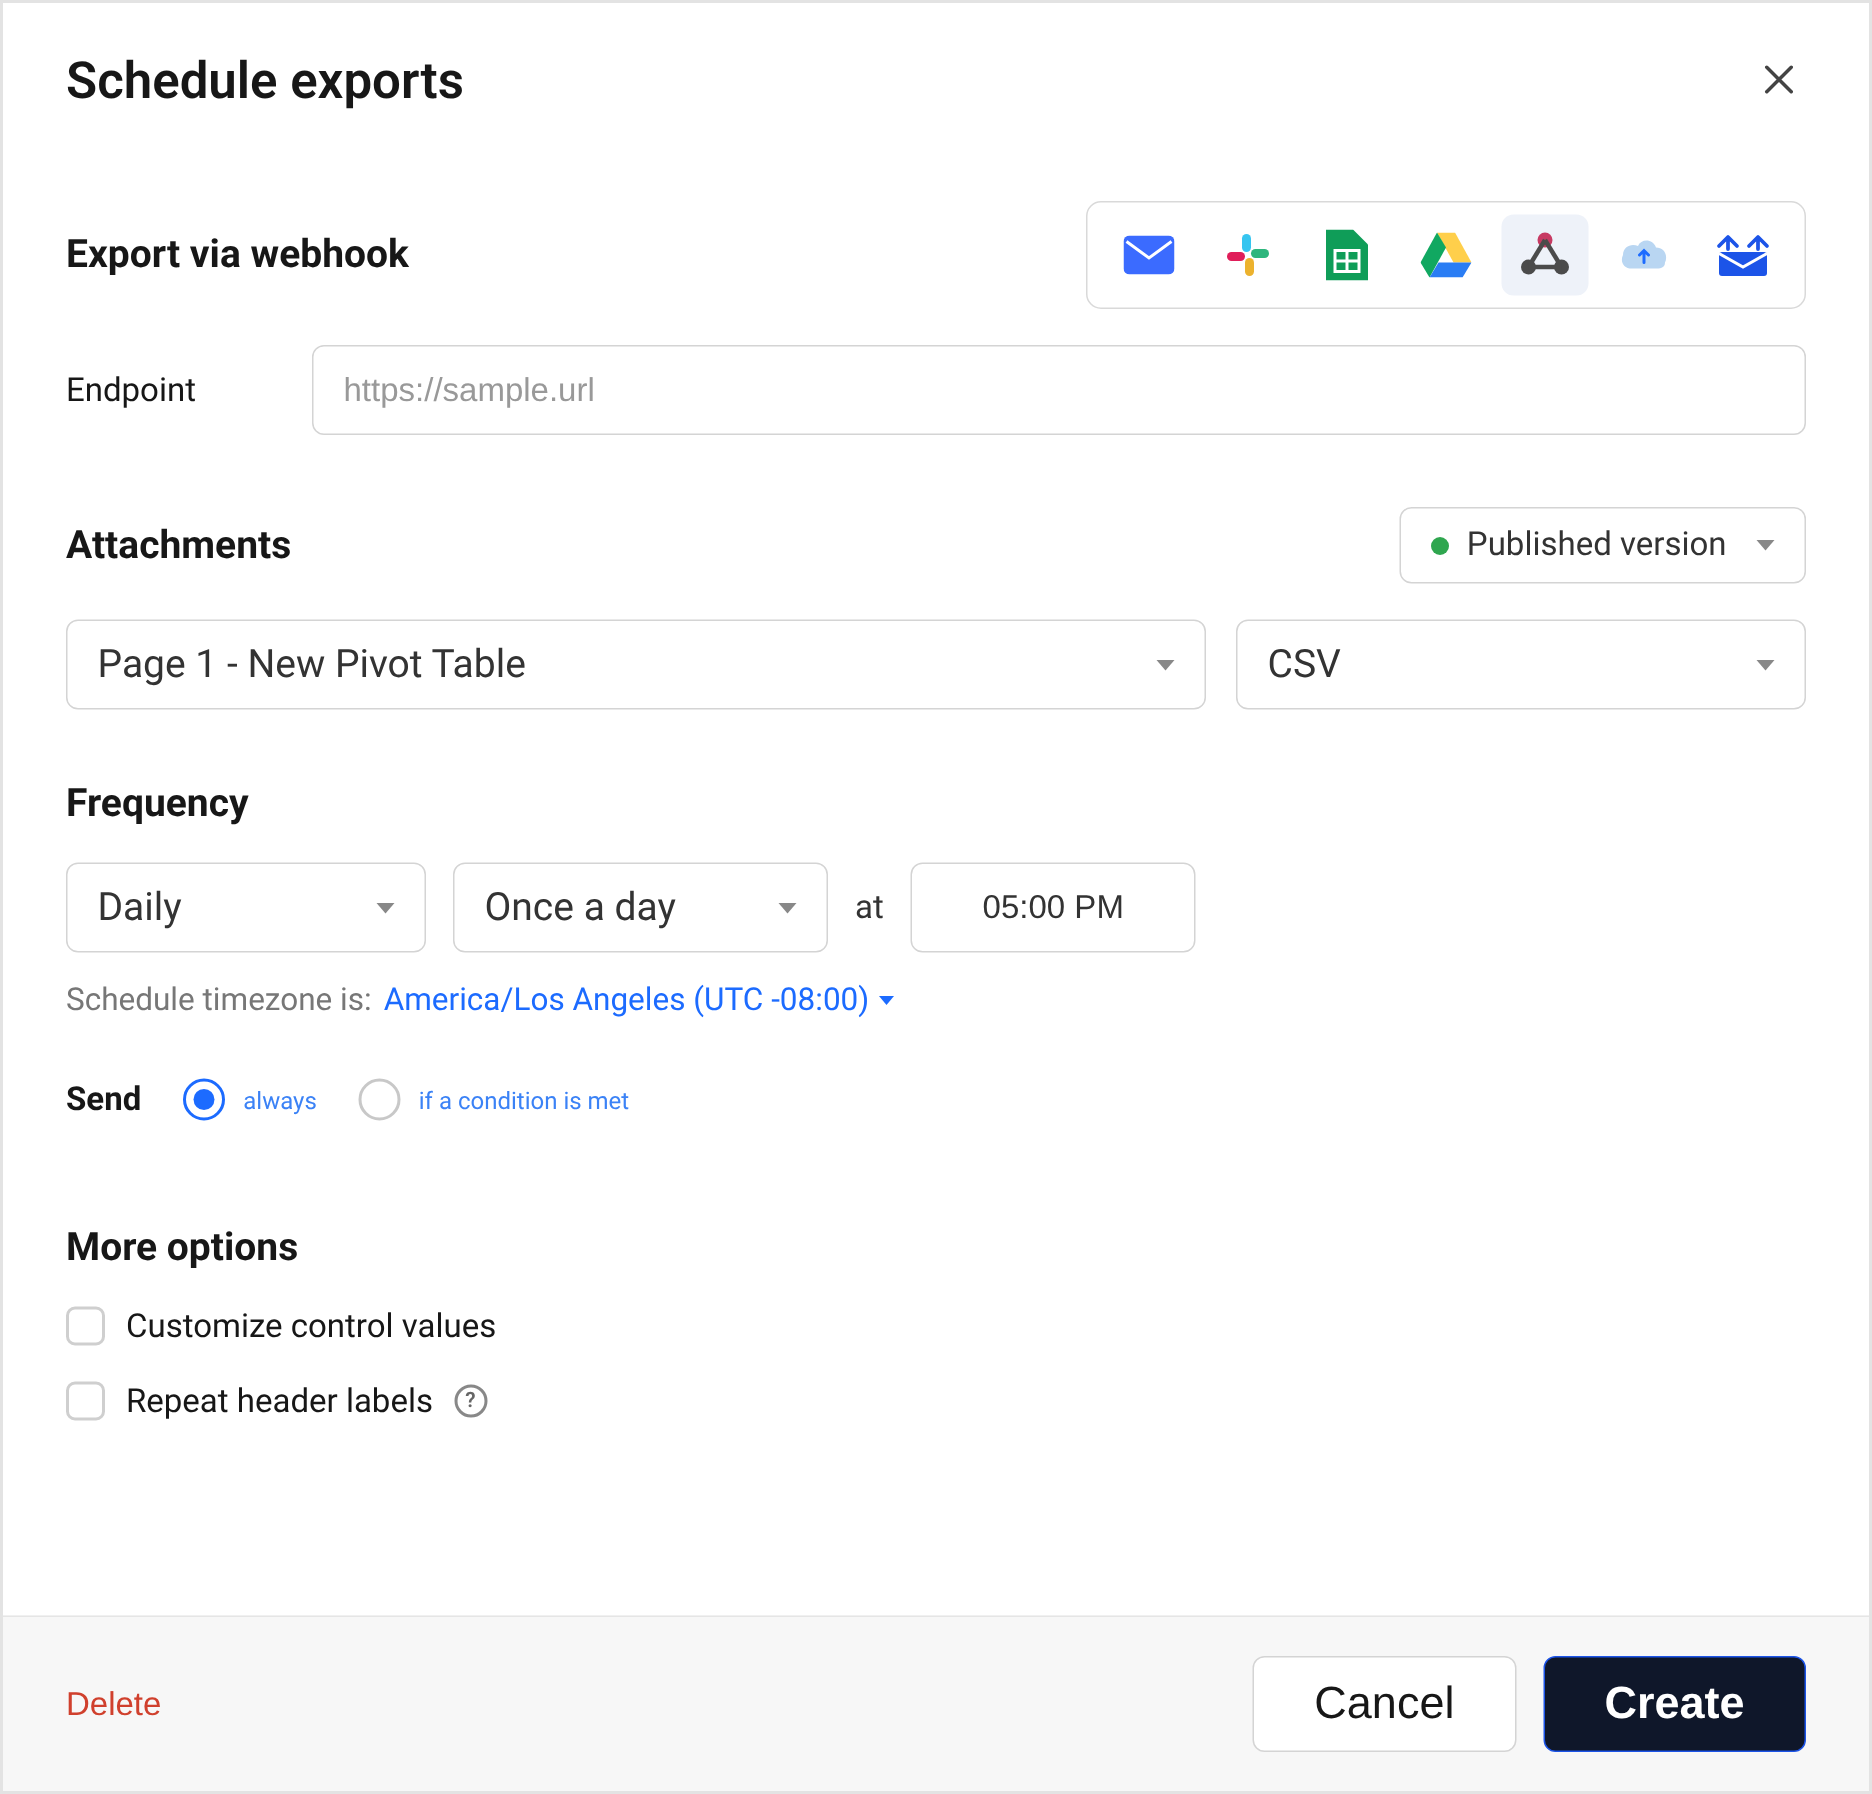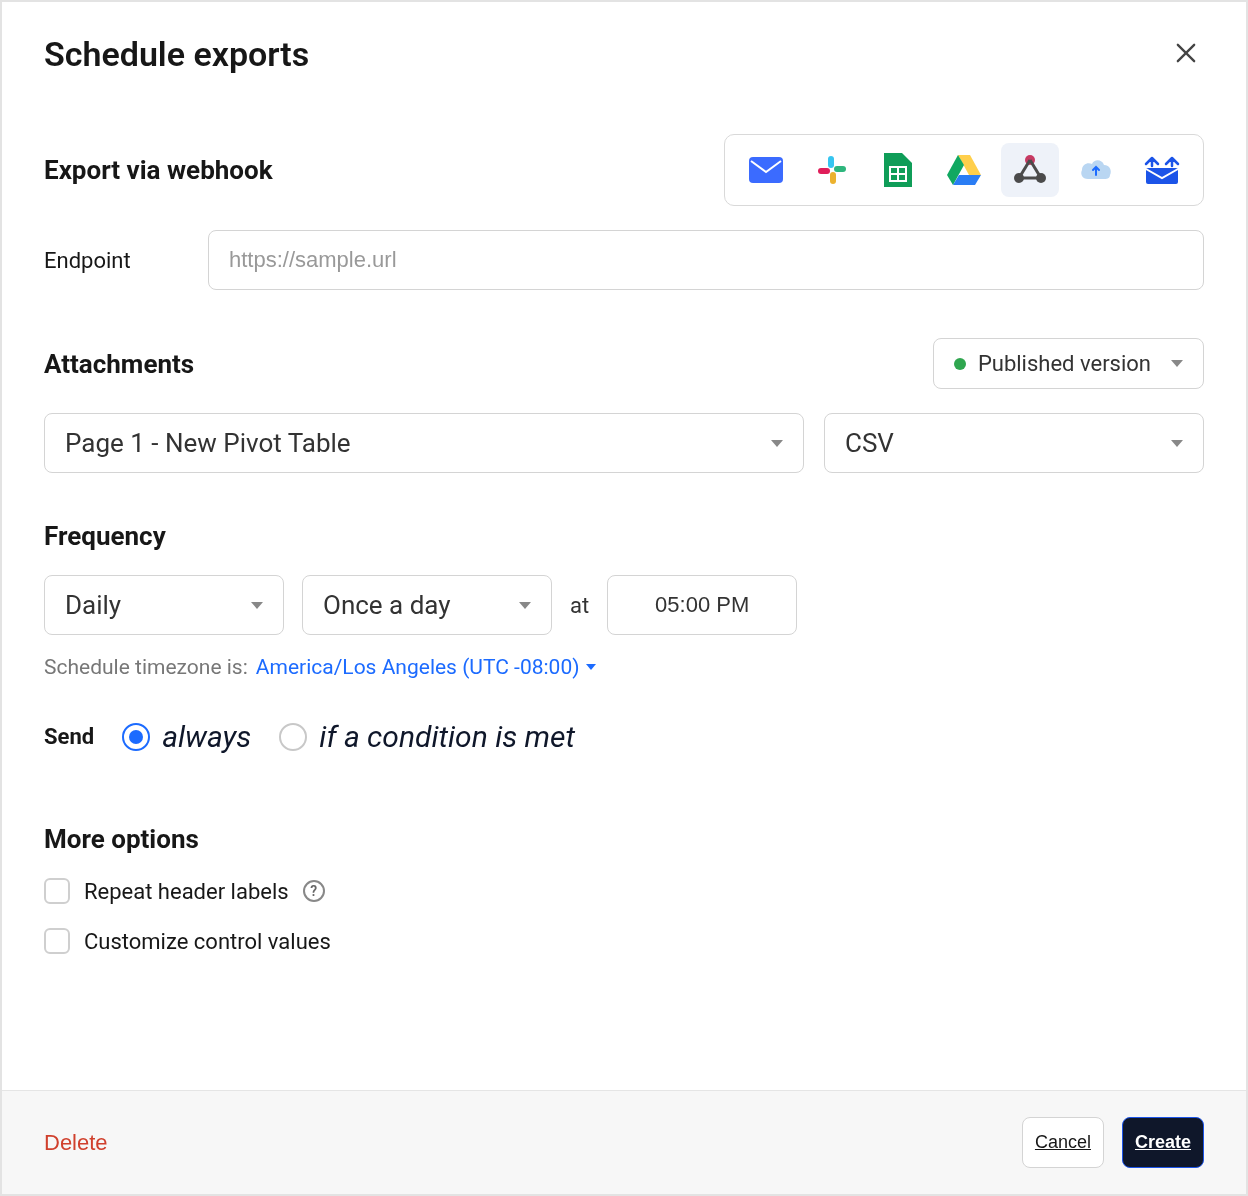--- a/index.html
+++ b/index.html
@@ -218,23 +218,22 @@
   border-color: #1c6bff;
 }
 .radio.checked::after {
   content: "";
   width: 14px;
   height: 14px;
   border-radius: 50%;
   background: #1c6bff;
 }
 .radio-label {
-  font-size: 30px;
-  color: #0f172a;
-  font-style: italic;
+  font-size: 16px;
+  color: #3b82f6;
 }
 
 .more-section {
   margin-bottom: 30px;
 }
 .check-row {
   display: flex;
   align-items: center;
   gap: 14px;
   margin-top: 24px;
@@ -277,25 +276,24 @@
   border: none;
   color: #d0402d;
   font-size: 22px;
   cursor: pointer;
 }
 .footer-right {
   display: flex;
   gap: 18px;
 }
 .btn {
-  font-size: 18px;
-  padding: 14px 12px;
-  border-radius: 8px;
-  cursor: pointer;
-  text-decoration: underline;
+  font-size: 30px;
+  padding: 14px 40px;
+  border-radius: 8px;
+  cursor: pointer;
 }
 .btn-secondary {
   background: #fff;
   border: 1px solid #d4d4d4;
   color: #171717;
 }
 .btn-primary {
   background: #0f172a;
   border: 1px solid #1c54e8;
   color: #fff;
@@ -431,26 +429,26 @@
     <label class="radio-group">
       <span class="radio"></span>
       <span class="radio-label">if a condition is met</span>
     </label>
   </div>
 
   <div class="more-section">
     <div class="section-heading">More options</div>
     <div class="check-row">
       <span class="checkbox"></span>
+      <span class="check-label">Customize control values</span>
+    </div>
+    <div class="check-row">
+      <span class="checkbox"></span>
       <span class="check-label">Repeat header labels</span>
       <span class="help-icon">?</span>
-    </div>
-    <div class="check-row">
-      <span class="checkbox"></span>
-      <span class="check-label">Customize control values</span>
     </div>
   </div>
 </div>
 
 <div class="footer">
   <button class="delete-btn">Delete</button>
   <div class="footer-right">
     <button class="btn btn-secondary">Cancel</button>
     <button class="btn btn-primary">Create</button>
   </div>

